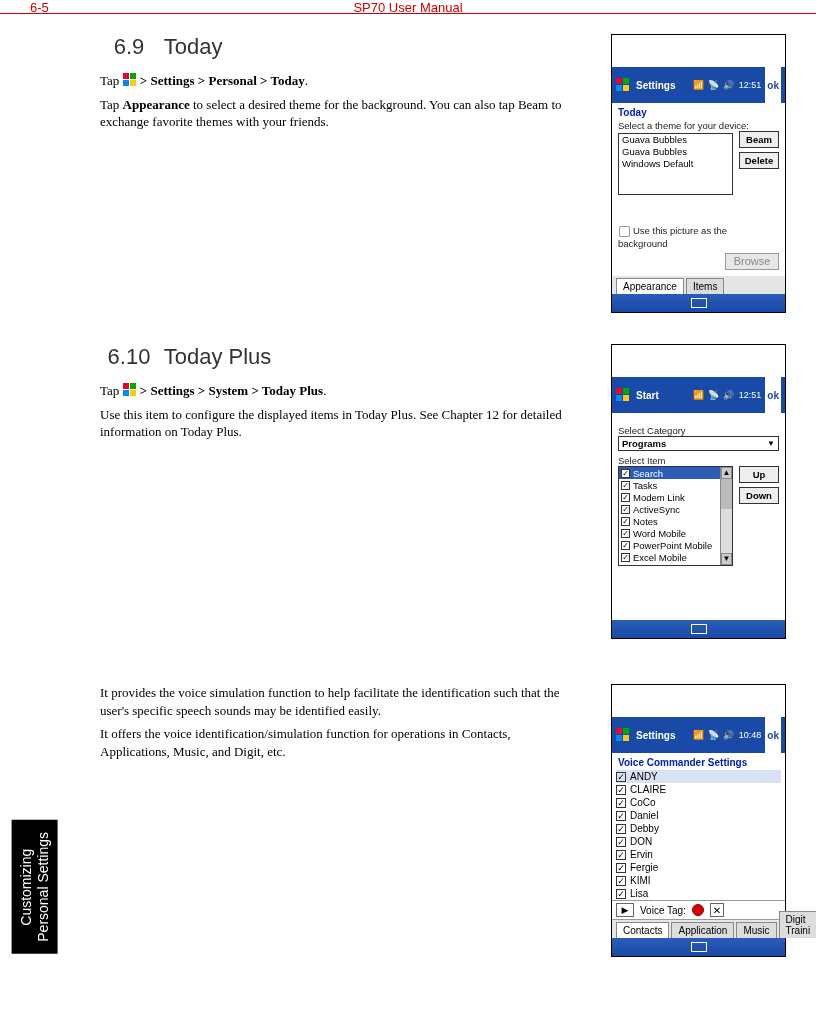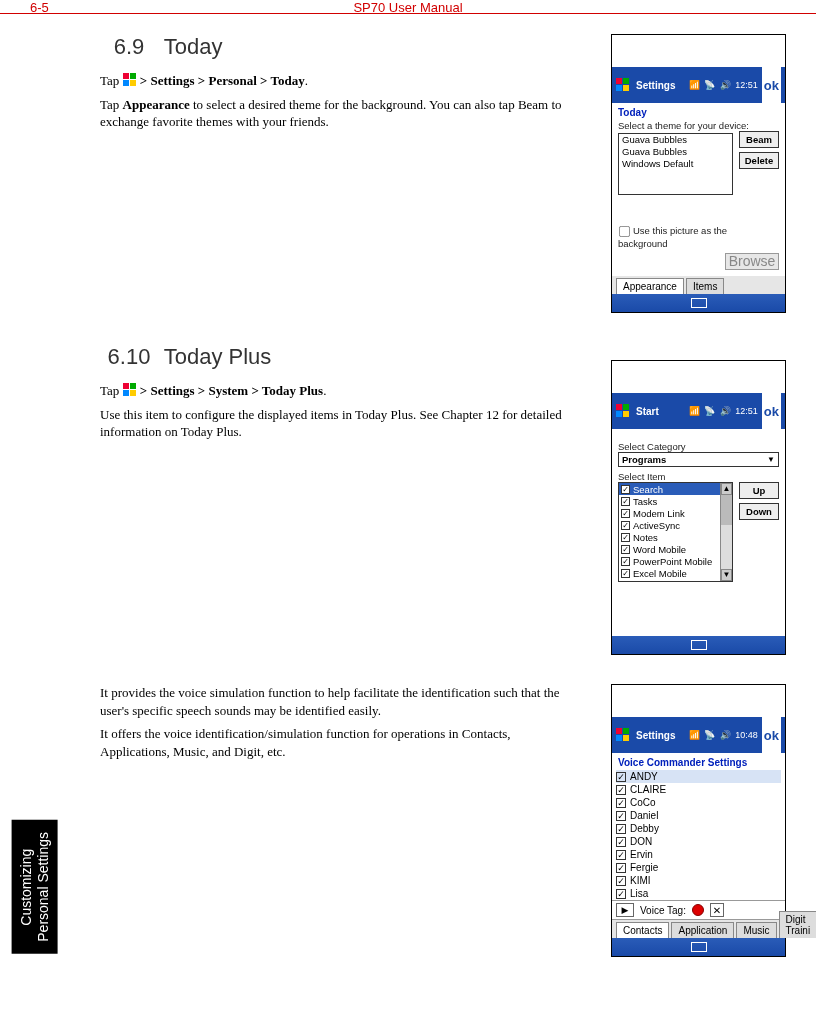--- a/index.html
+++ b/index.html
@@ -70,21 +70,21 @@
     background:
       linear-gradient(#e03 0 0) 0 0/6px 6px no-repeat,
       linear-gradient(#0a0 0 0) 7px 0/6px 6px no-repeat,
       linear-gradient(#08f 0 0) 0 7px/6px 6px no-repeat,
       linear-gradient(#fc0 0 0) 7px 7px/6px 6px no-repeat;
     display:inline-block; margin-right:3px;
   }
   .ppc-titlebar .status { display:flex; gap:4px; align-items:center; font-size:9px;}
   .ppc-titlebar .ok {
     background:#fff; color:#1a4aa8; font-weight:bold; border-radius:2px;
-    padding: 17px 2px; font-size:13px;
+    padding: 17px 2px; font-size:10px;
   }
   .ppc-sub {
     color:#0020bb; font-weight:bold; padding:4px 6px 2px 6px;
   }
   .ppc-body { padding: 0 6px 6px 6px; }
   .ppc-lbl { color:#222; font-size:9.5px; }
   .ppc-listbox {
     border:1px solid #333; height:62px; width:115px; margin-top:2px;
     overflow:hidden; background:#fff;
   }
@@ -92,21 +92,21 @@
   .ppc-btn {
     display:block; width:40px; height:17px; border:1px solid #333;
     background:#eee; text-align:center; font-size:9.5px; line-height:15px;
     margin-bottom:4px; font-weight:bold;
   }
   .ppc-row { display:flex; gap:6px; align-items:flex-start; }
   .ppc-chk { transform: scale(0.85); margin:0 2px 0 0; vertical-align:middle;}
   .ppc-picrow { margin-top:30px; display:flex; align-items:center; justify-content:space-between;}
   .ppc-browse {
     width:54px; height:17px; border:1px solid #999; background:#e7e7e7;
-    color:#888; text-align:center; font-size:14px; line-height:15px;
+    color:#888; text-align:center; font-size:11px; line-height:15px;
   }
   .ppc-tabs {
     height:18px; background:#e6e6e6; display:flex; align-items:flex-end;
     padding-left:4px; font-size:10px;
   }
   .ppc-tab {
     padding:2px 6px; border:1px solid #888; border-bottom:none;
     background:#ddd; margin-right:2px;
   }
   .ppc-tab.active { background:#fff; }
@@ -261,21 +261,21 @@
   <div class="section" style="min-height:300px;">
     <h2 class="section-title">
       <span class="num">6.10</span>
       <span>Today Plus</span>
     </h2>
     <p class="body-text">
       <span>Tap </span><span class="start-flag"></span><b> &gt; Settings &gt; System &gt; Today Plus</b><span>.</span>
     </p>
     <p class="body-text">Use this item to configure the displayed items in Today Plus. See Chapter 12 for detailed information on Today Plus.</p>
 
-    <div class="screenshot" style="top:16px;">
+    <div class="screenshot" style="top:0;">
       <div class="ppc-titlebar">
         <span style="display:flex;align-items:center;gap:3px;">
           <span class="winflag"></span>
           <b>Start</b>
         </span>
         <span class="status">
           <span>📶</span>
           <span>📡</span>
           <span>🔊</span>
           <span>12:51</span>

